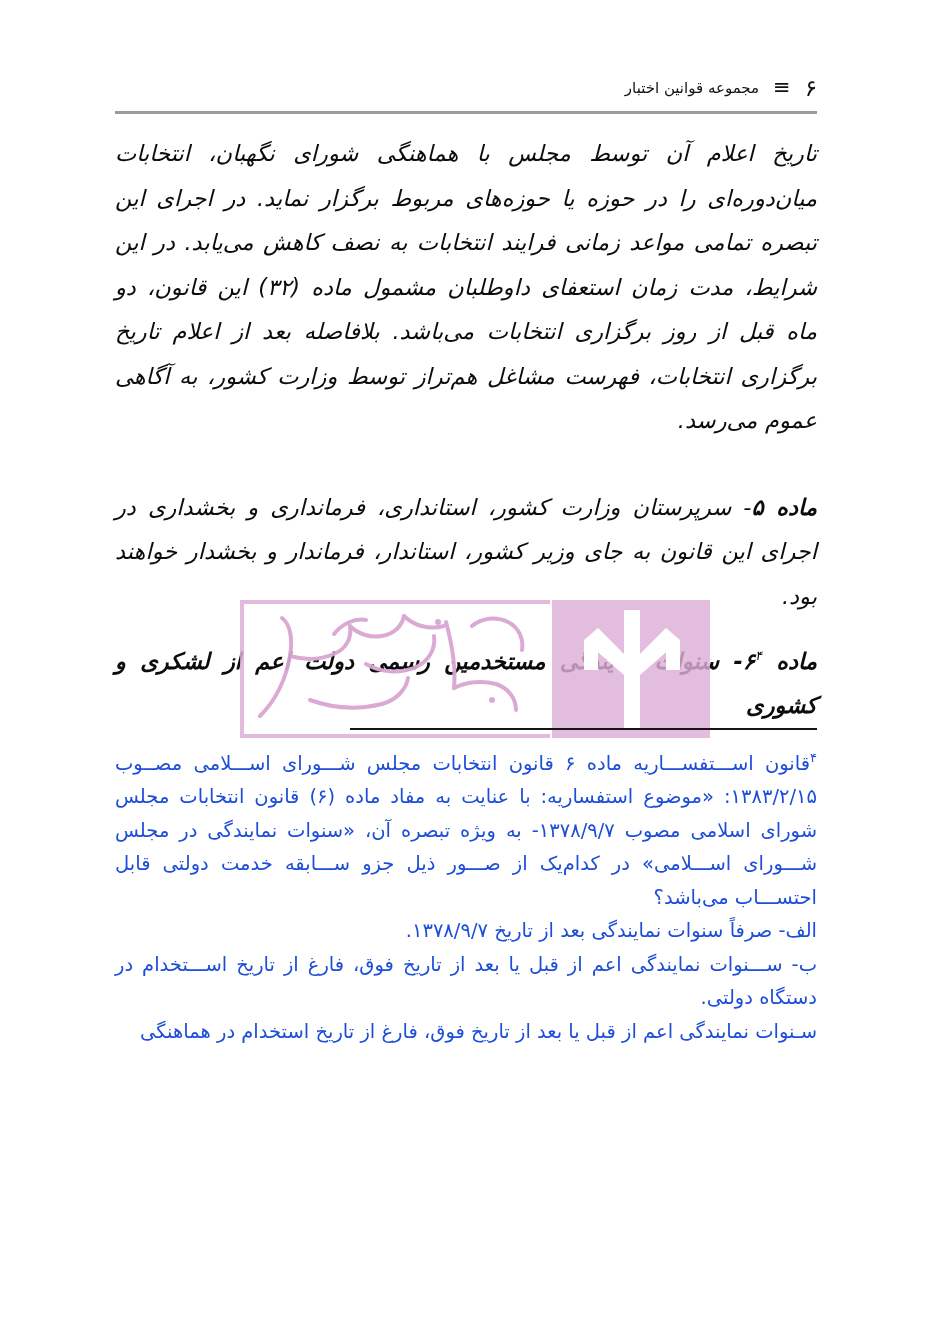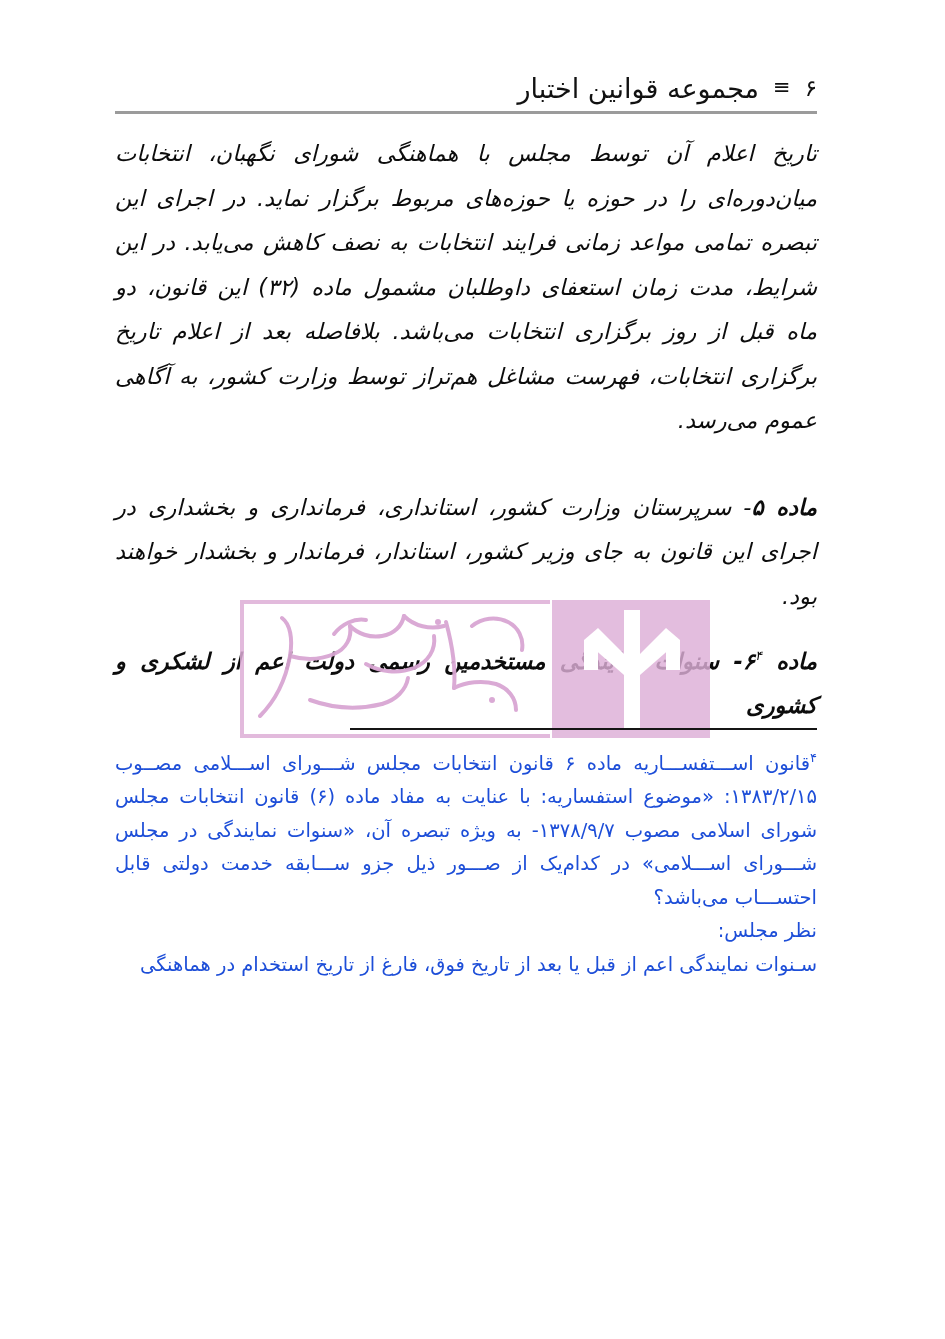--- a/index.html
+++ b/index.html
@@ -39,21 +39,21 @@
     font-family: "DejaVu Sans", sans-serif;
   }
   .sep-mark {
     font-size: 21px;
     color: #111;
     line-height: 1;
     letter-spacing: 0px;
     padding-bottom: 2px;
   }
   .header-title {
-    font-size: 27px;
+    font-size: 15px;
     color: #111;
     line-height: 1;
     white-space: nowrap;
   }
   .header-rule {
     position: absolute;
     top: 111px;
     right: 128px;
     width: 702px;
     height: 3px;
@@ -217,17 +217,18 @@
         <circle cx="246" cy="96" r="3" fill="#d9a6d3" stroke="none"></circle>
         <path d="M88,30 C96,20 108,14 120,16"></path>
       </g>
     </svg>
   </div>
 
   <div class="fn-rule"></div>
 
   <div class="footnote">
     <p class="fn"><sup class="fn-marker">۴</sup><span>قانون اســـتفســـاریه ماده ۶ قانون انتخابات مجلس شـــورای اســـلامی مصــوب ۱۳۸۳/۲/۱۵: «موضوع استفساریه: با عنایت به مفاد ماده (۶) قانون انتخابات مجلس شورای اسلامی مصوب ۱۳۷۸/۹/۷- به ویژه تبصره آن، «سنوات نمایندگی در مجلس شـــورای اســـلامی» در کدام‌یک از صـــور ذیل جزو ســـابقه خدمت دولتی قابل احتســـاب می‌باشد؟</span></p>
-    <p class="fn noj">نظر مجلس:</p>
+    <p class="fn noj">الف- صرفاً سنوات نمایندگی بعد از تاریخ ۱۳۷۸/۹/۷.</p>
+    <p class="fn">ب- ســـنوات نمایندگی اعم از قبل یا بعد از تاریخ فوق، فارغ از تاریخ اســـتخدام در دستگاه دولتی.</p>
     <p class="fn noj">سـنوات نمایندگی اعم از قبل یا بعد از تاریخ فوق، فارغ از تاریخ استخدام در هماهنگی</p>
   </div>
 
 </div>
 
 </body></html>

